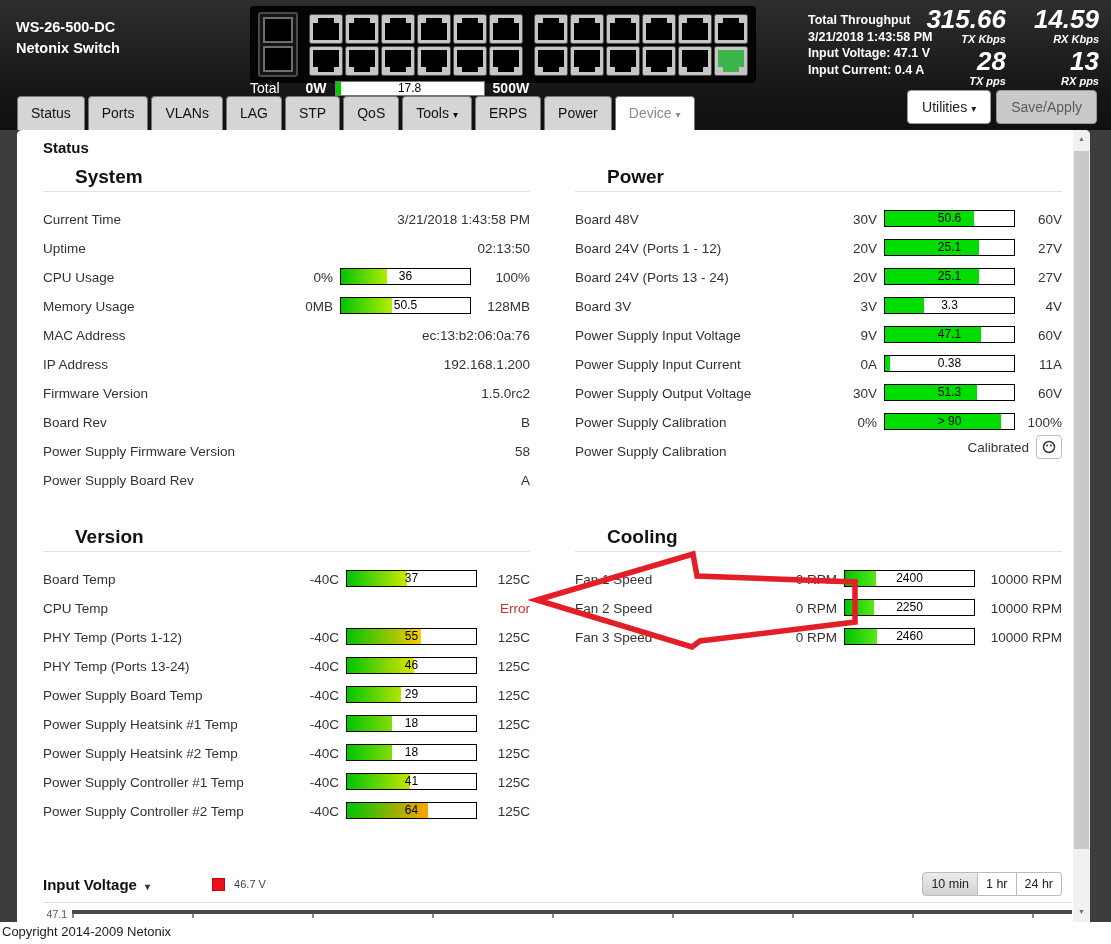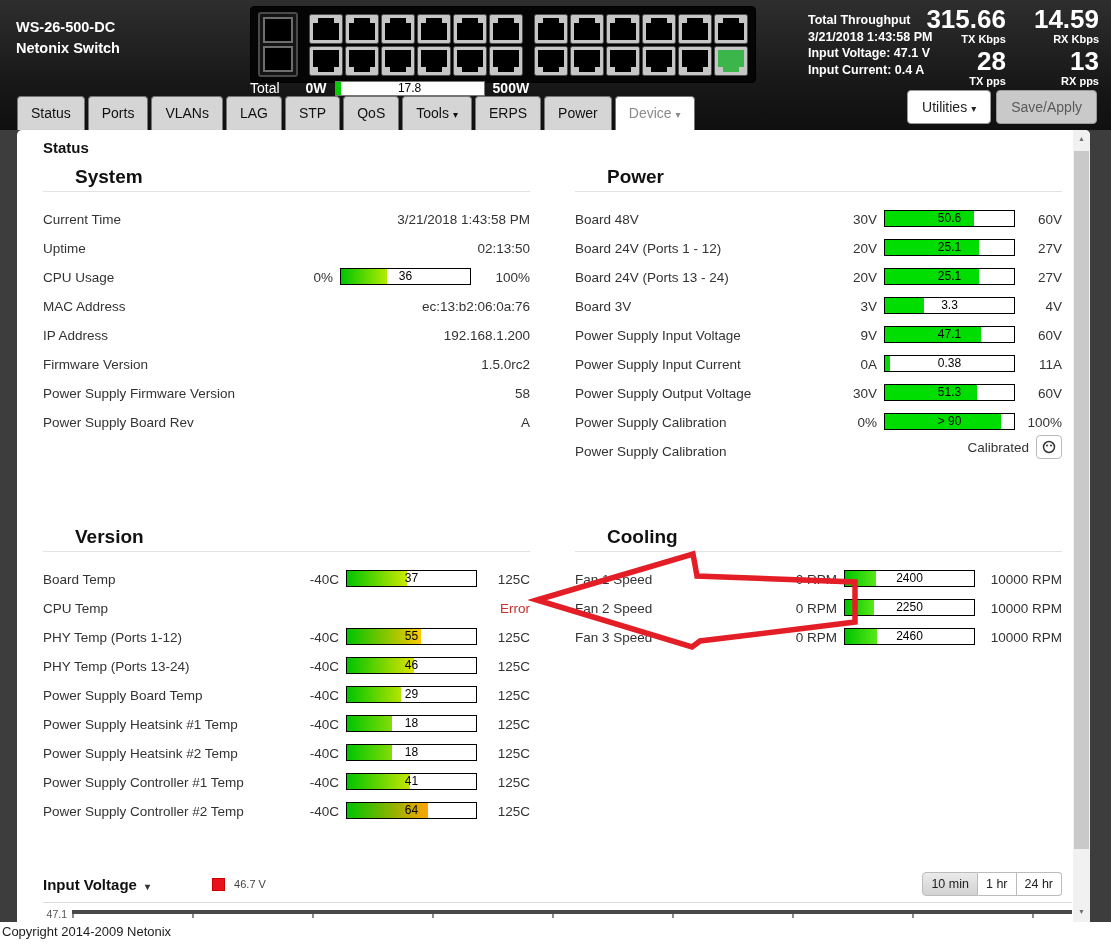--- a/index.html
+++ b/index.html
@@ -28,21 +28,21 @@
   .total-power-row .t-max { margin-left:8px; font-weight:bold; }
   .header-bar { position:relative; width:150px; height:15px; background:#fff;
     border:1px solid #777; }
   .header-bar .fill { position:absolute; left:0; top:0; bottom:0; }
   .header-bar .val { position:absolute; inset:0; text-align:center; color:#000;
     font-size:12px; line-height:13px; }
   .throughput-info { position:absolute; left:808px; top:12px; color:#fff;
     font-size:12.5px; font-weight:bold; line-height:16.5px; }
   .stats-grid { position:absolute; right:12px; top:6px; display:grid;
     grid-template-columns:auto auto; column-gap:28px; row-gap:3px; }
-  .stat { display:flex; flex-direction:column; align-items:flex-end; color:#fff; }
+  .stat { display:flex; flex-direction:column; align-items:flex-end; color:#fff;font-style:italic; }
   .stat .num { font-size:26px; font-weight:bold; line-height:27px; }
   .stat .unit { font-size:11px; font-weight:bold; line-height:12px; }
 
   
   .tabbar { position:absolute; left:17px; bottom:0; display:flex; align-items:flex-end; }
   .tab { background:#d5d5d5; border:1px solid #757575; border-bottom:none;
     border-radius:4px 4px 0 0; padding:8px 13px 9px; margin-right:3px;
     font-size:14px; color:#111; cursor:pointer; white-space:nowrap; }
   .tab.active { background:#fff; color:#8a8a8a; }
   .caret { font-size:10px; margin-left:4px; }
@@ -308,30 +308,43 @@
         <div class="row">
           <span class="lab">CPU Usage</span>
           <span class="minl" style="width: 48px;">0%</span>
           <span class="hbar">
             <span class="fill" style="width: 36%; background: linear-gradient(90deg, rgb(0, 196, 0), rgb(178, 236, 0));"></span>
             <span class="val">36</span>
           </span>
           <span class="maxl" style="width: 52px;">100%</span>
         </div>
         <div class="row">
+          <span class="lab">Memory Usage</span>
+          <span class="minl" style="width: 48px;">0MB</span>
+          <span class="hbar">
+            <span class="fill" style="width: 39.5%; background: linear-gradient(90deg, rgb(0, 196, 0), rgb(182, 238, 0));"></span>
+            <span class="val">50.5</span>
+          </span>
+          <span class="maxl" style="width: 52px;">128MB</span>
+        </div>
+        <div class="row">
           <span class="lab">MAC Address</span>
           <span class="tval">ec:13:b2:06:0a:76</span>
         </div>
         <div class="row">
           <span class="lab">IP Address</span>
           <span class="tval">192.168.1.200</span>
         </div>
         <div class="row">
           <span class="lab">Firmware Version</span>
           <span class="tval">1.5.0rc2</span>
+        </div>
+        <div class="row">
+          <span class="lab">Board Rev</span>
+          <span class="tval">B</span>
         </div>
         <div class="row">
           <span class="lab">Power Supply Firmware Version</span>
           <span class="tval">58</span>
         </div>
         <div class="row">
           <span class="lab">Power Supply Board Rev</span>
           <span class="tval">A</span>
         </div>
       </section>

